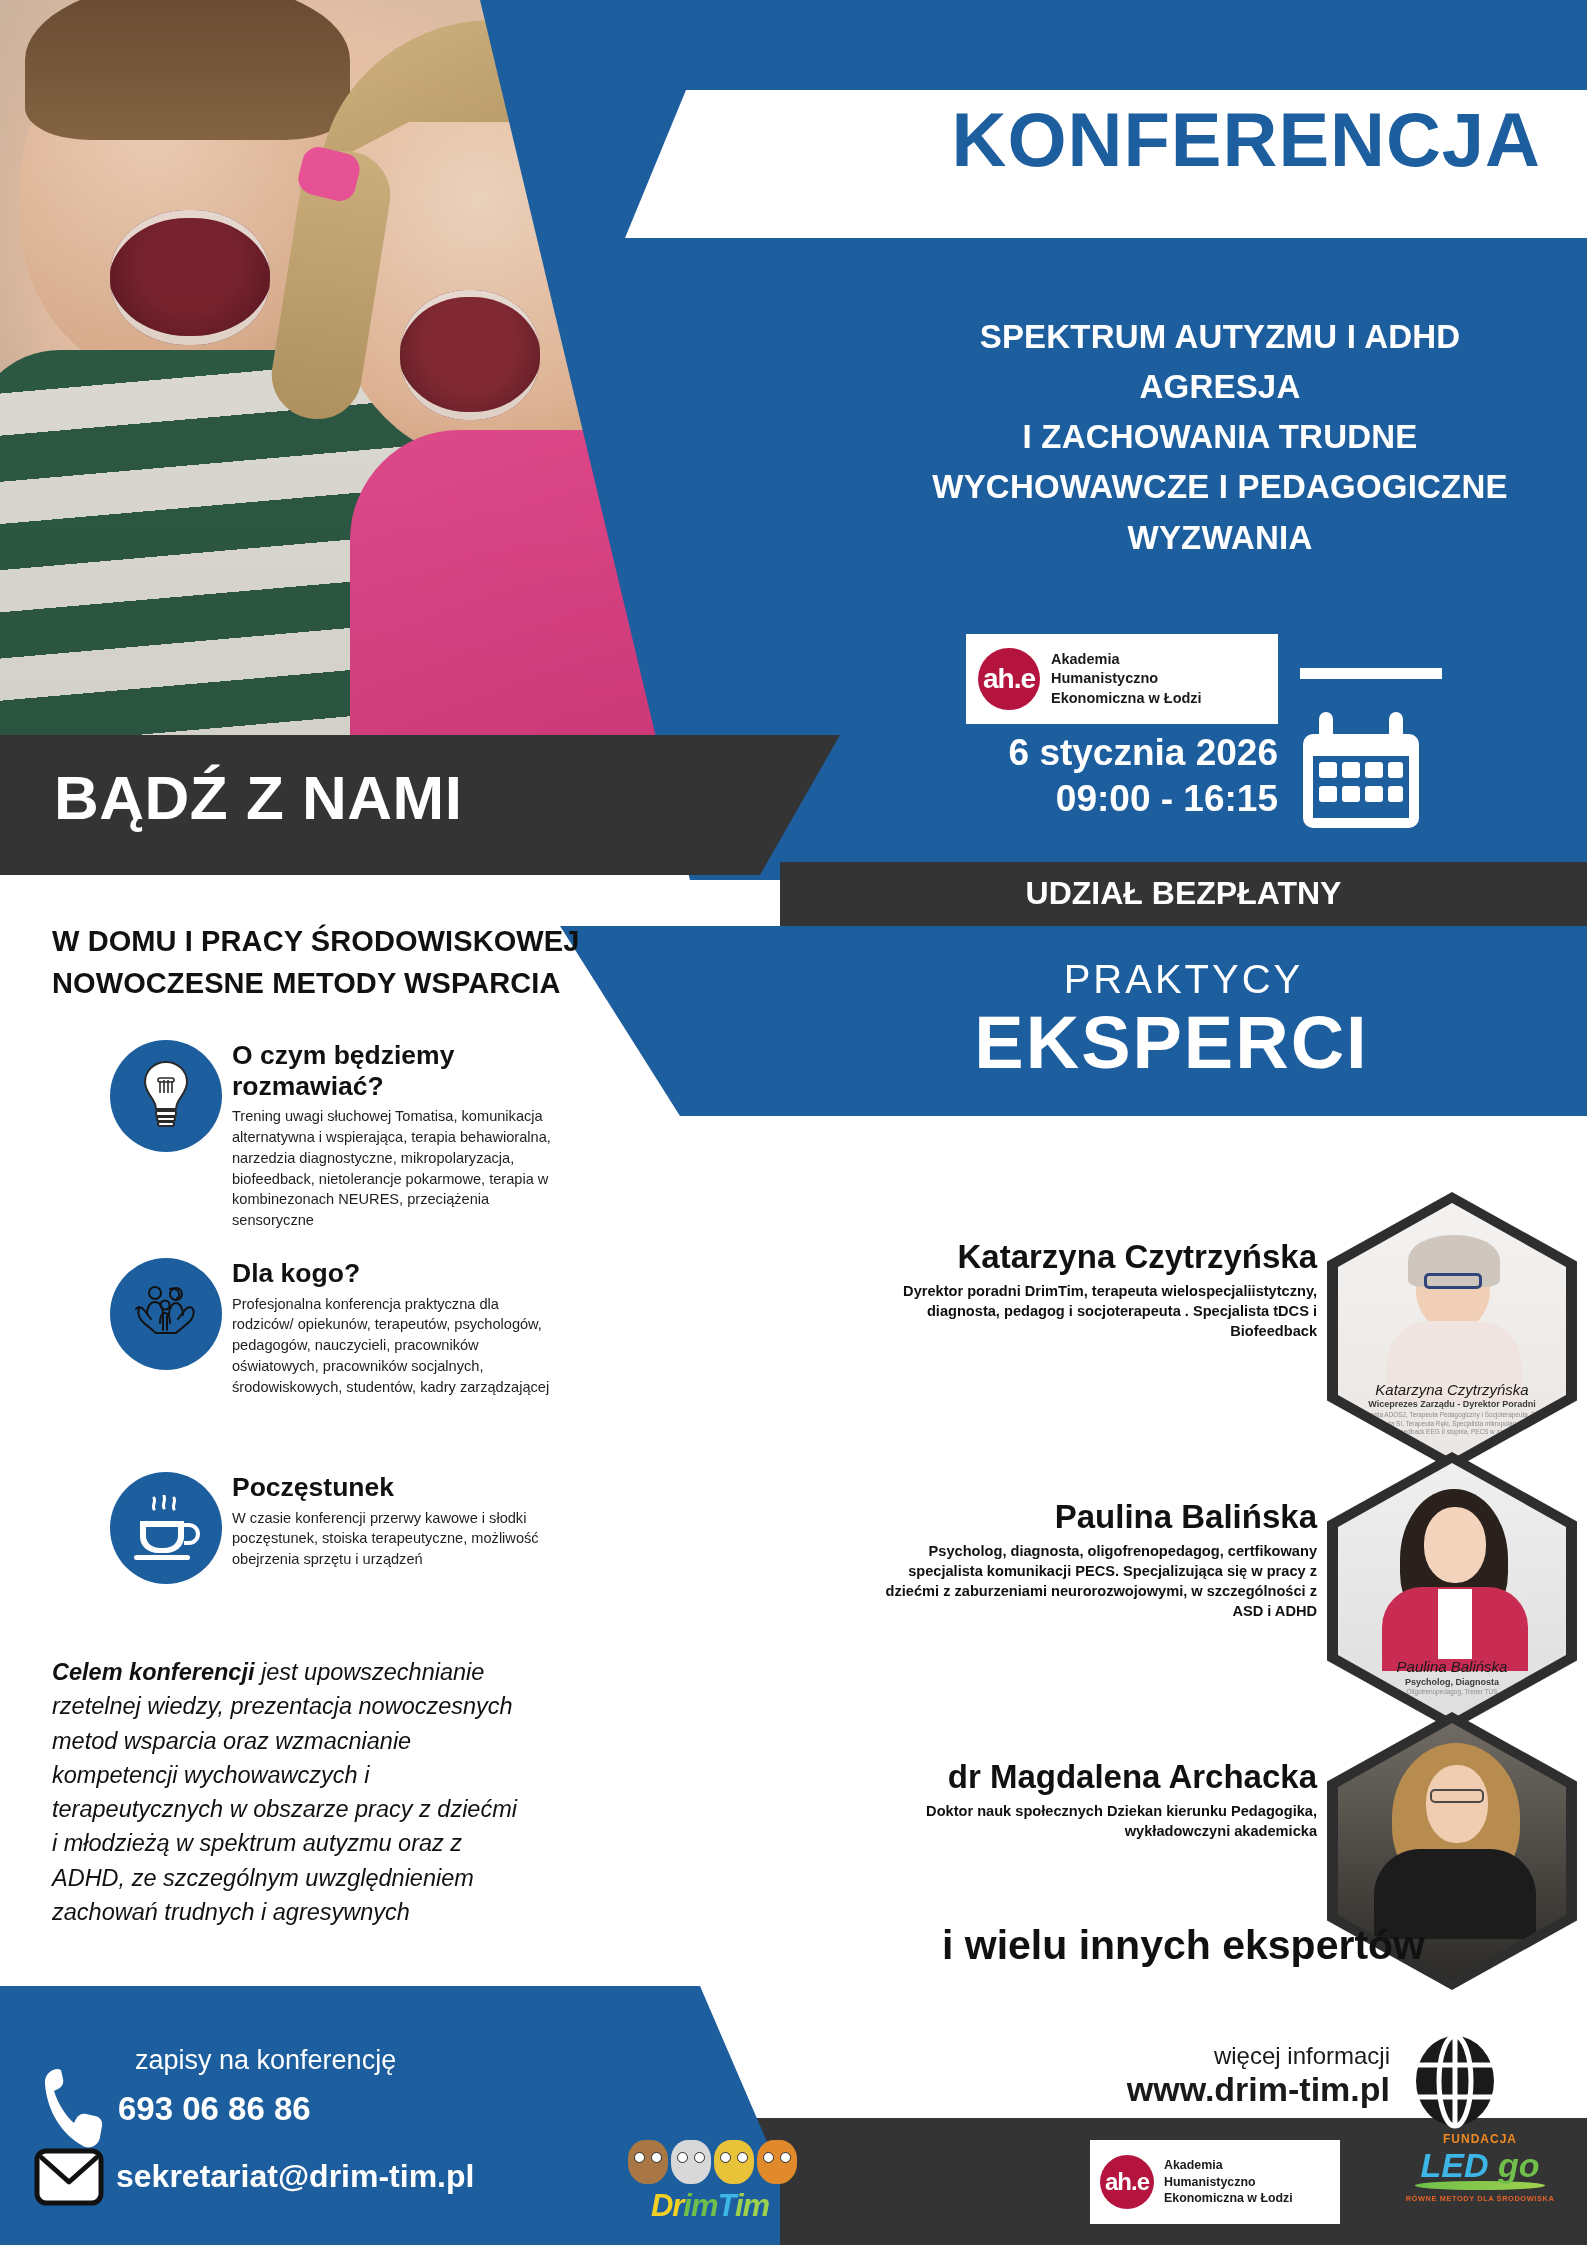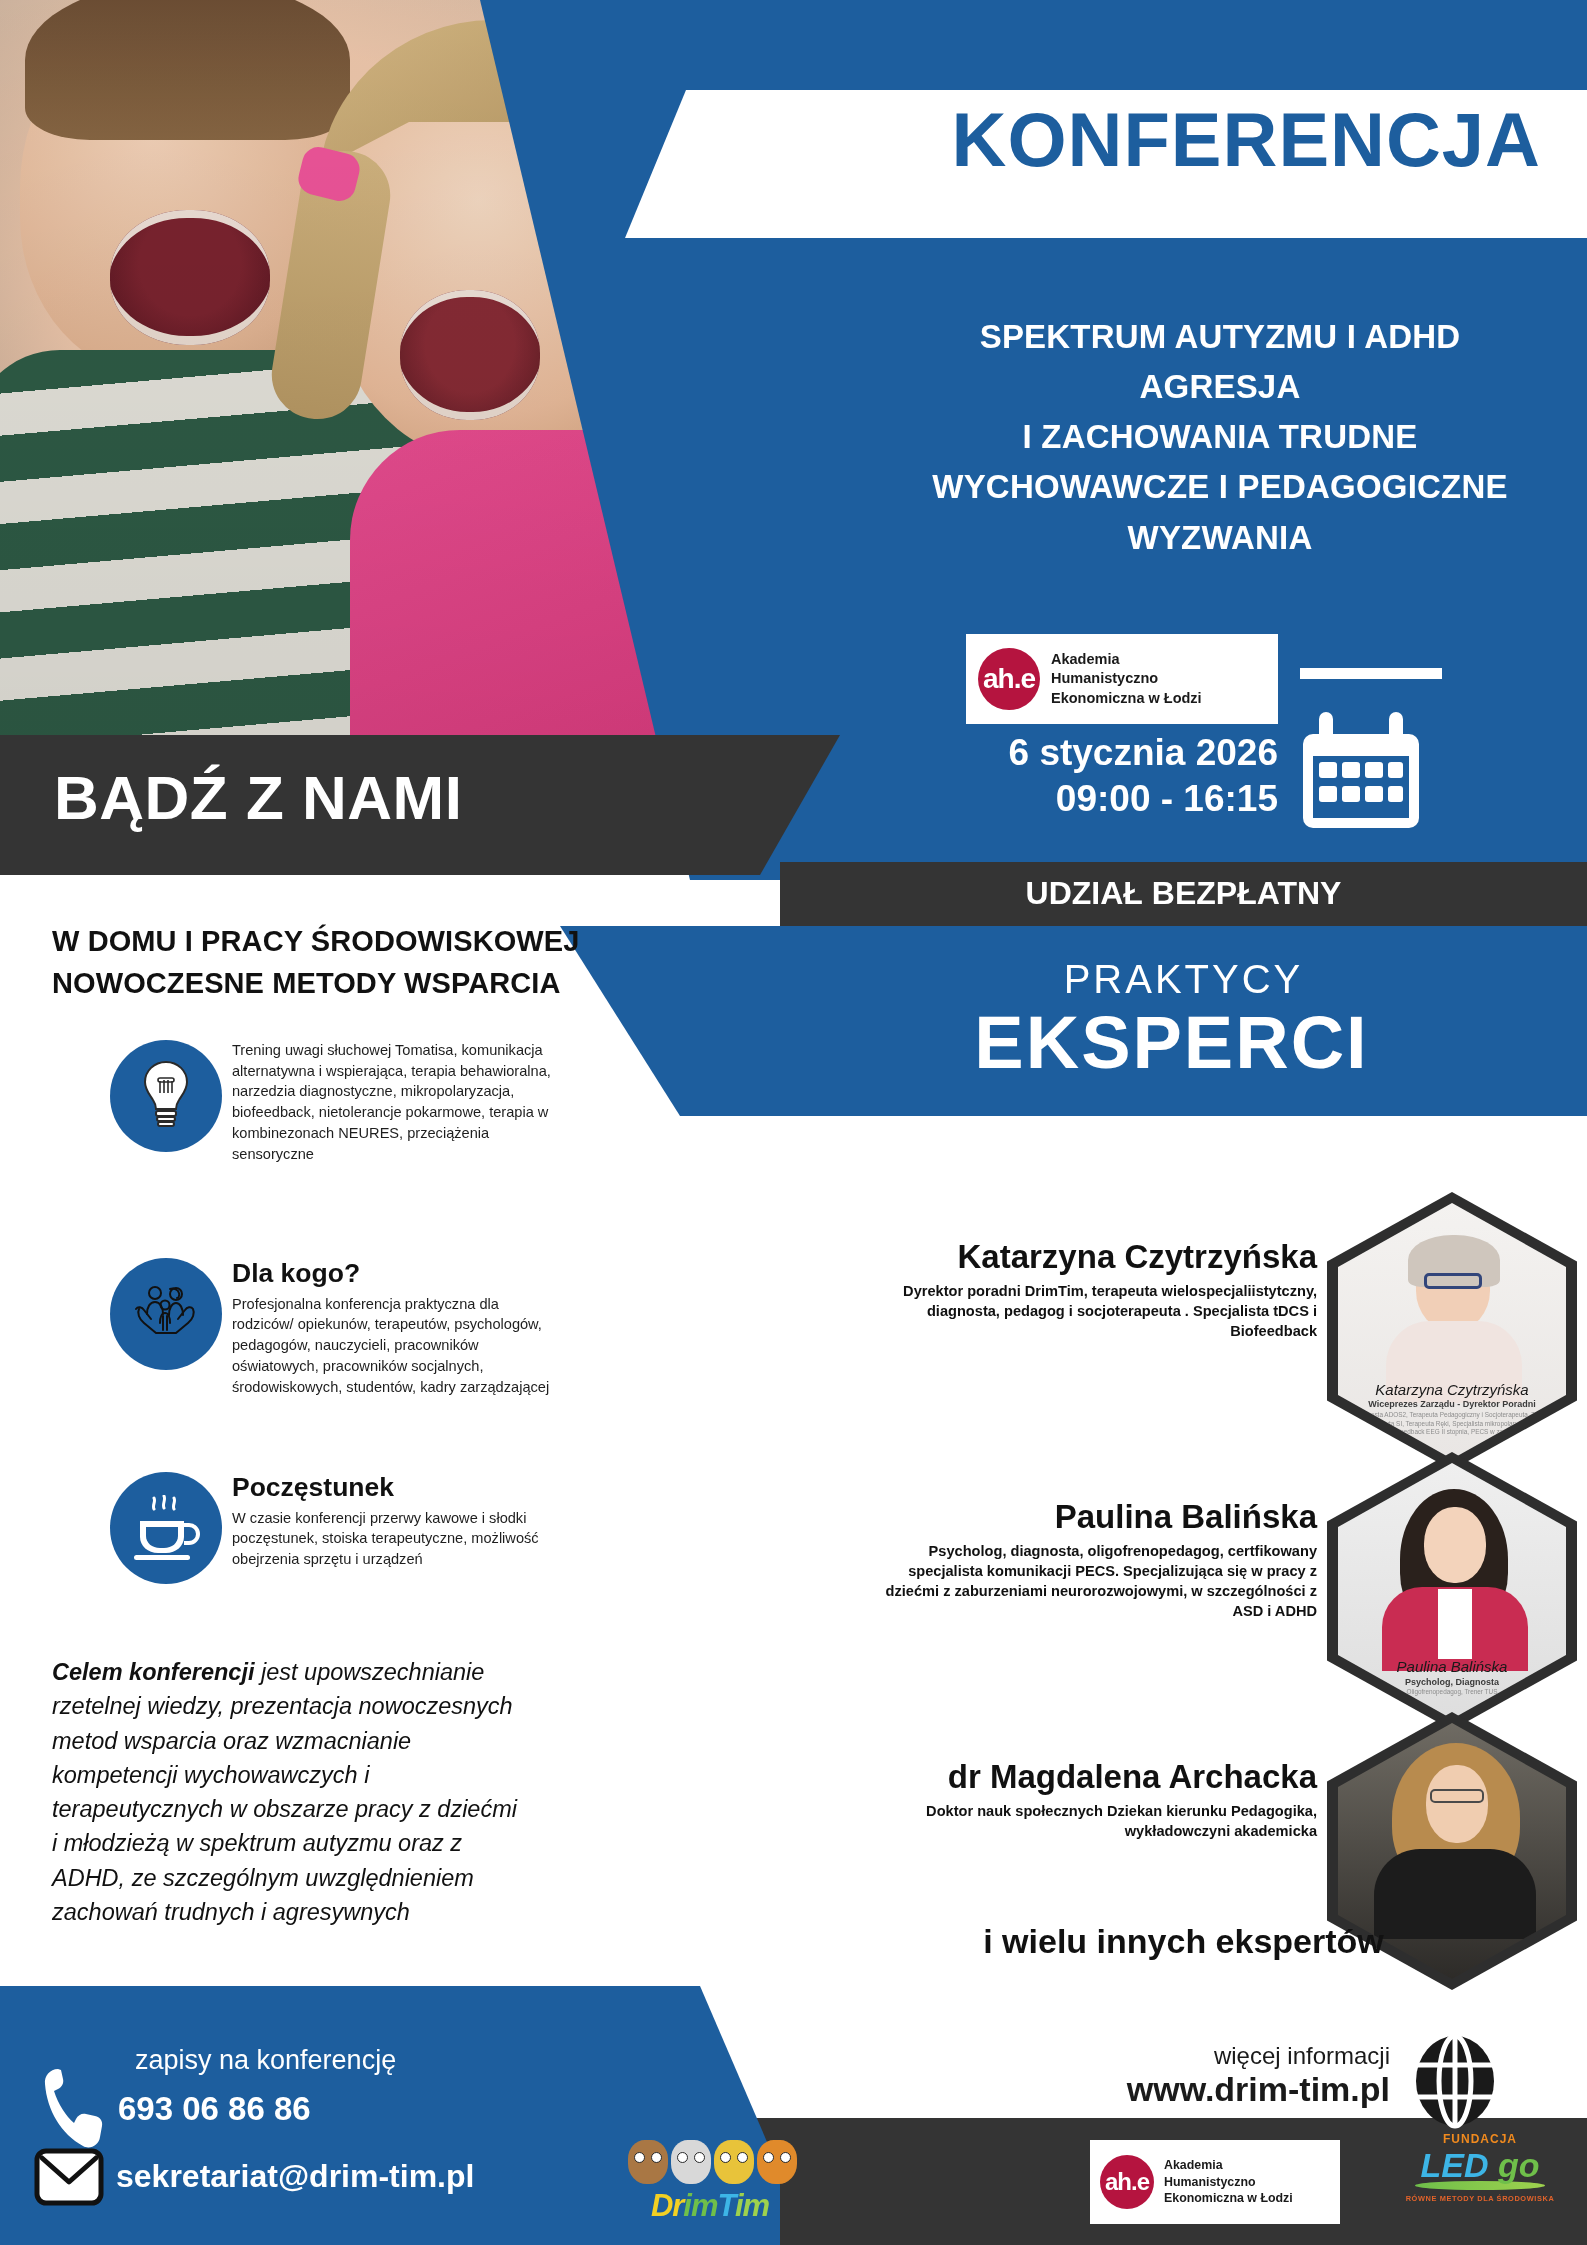--- a/index.html
+++ b/index.html
@@ -293,21 +293,21 @@
   .p-sig { font-style: italic; font-size: 15px; color: #1a1a1a; }
   .p-role { font-size: 9px; font-weight: 700; color: #3b3b3b; }
   .p-fine { font-size: 6.4px; color: #8d8d8d; line-height: 1.35; padding: 0 10px; }
 
   .e1 { left: 780px; top: 1238px; width: 807px; height: 240px; }
   .e2 { left: 780px; top: 1498px; width: 807px; height: 240px; }
   .e3 { left: 780px; top: 1758px; width: 807px; height: 240px; }
 
   .wielu {
     position: absolute; left: 780px; top: 1922px; width: 807px;
-    text-align: center; font-size: 34px; font-weight: 700; color: #111111;
+    text-align: center; font-size: 41px; font-weight: 700; color: #111111;
     z-index: 5;
   }
 
   
   .footer-blue {
     position: absolute; left: 0; top: 1986px;
     width: 780px; height: 259px; background: #1d5e9e;
     clip-path: polygon(0 0, 700px 0, 780px 186px, 780px 259px, 0 259px);
     z-index: 4;
   }
@@ -480,20 +480,21 @@
         <g stroke="#2a2a2a" stroke-width="1.6" fill="none">
           <line x1="24" y1="22" x2="24" y2="34"></line>
           <line x1="28" y1="21" x2="28" y2="34"></line>
           <line x1="32" y1="21" x2="32" y2="34"></line>
           <line x1="36" y1="22" x2="36" y2="34"></line>
           <rect x="22" y="19" width="16" height="4" rx="2"></rect>
         </g>
       </svg>
     </div>
     <div class="ftxt">
+      <div class="fh">O czym będziemy rozmawiać?</div>
       <div class="fb">Trening uwagi słuchowej Tomatisa, komunikacja alternatywna i wspierająca, terapia behawioralna, narzedzia diagnostyczne, mikropolaryzacja, biofeedback, nietolerancje pokarmowe, terapia w kombinezonach NEURES, przeciążenia sensoryczne</div>
     </div>
   </div>
 
   <div class="feature f2">
     <div class="fic">
       <svg width="70" height="64" viewBox="0 0 70 64" aria-hidden="true">
         <g fill="none" stroke="#111111" stroke-width="2" stroke-linejoin="round" stroke-linecap="round">
           <circle cx="24" cy="11" r="6"></circle>
           <path d="M16 32c0-7 3-12 8-12s8 5 8 12"></path>

